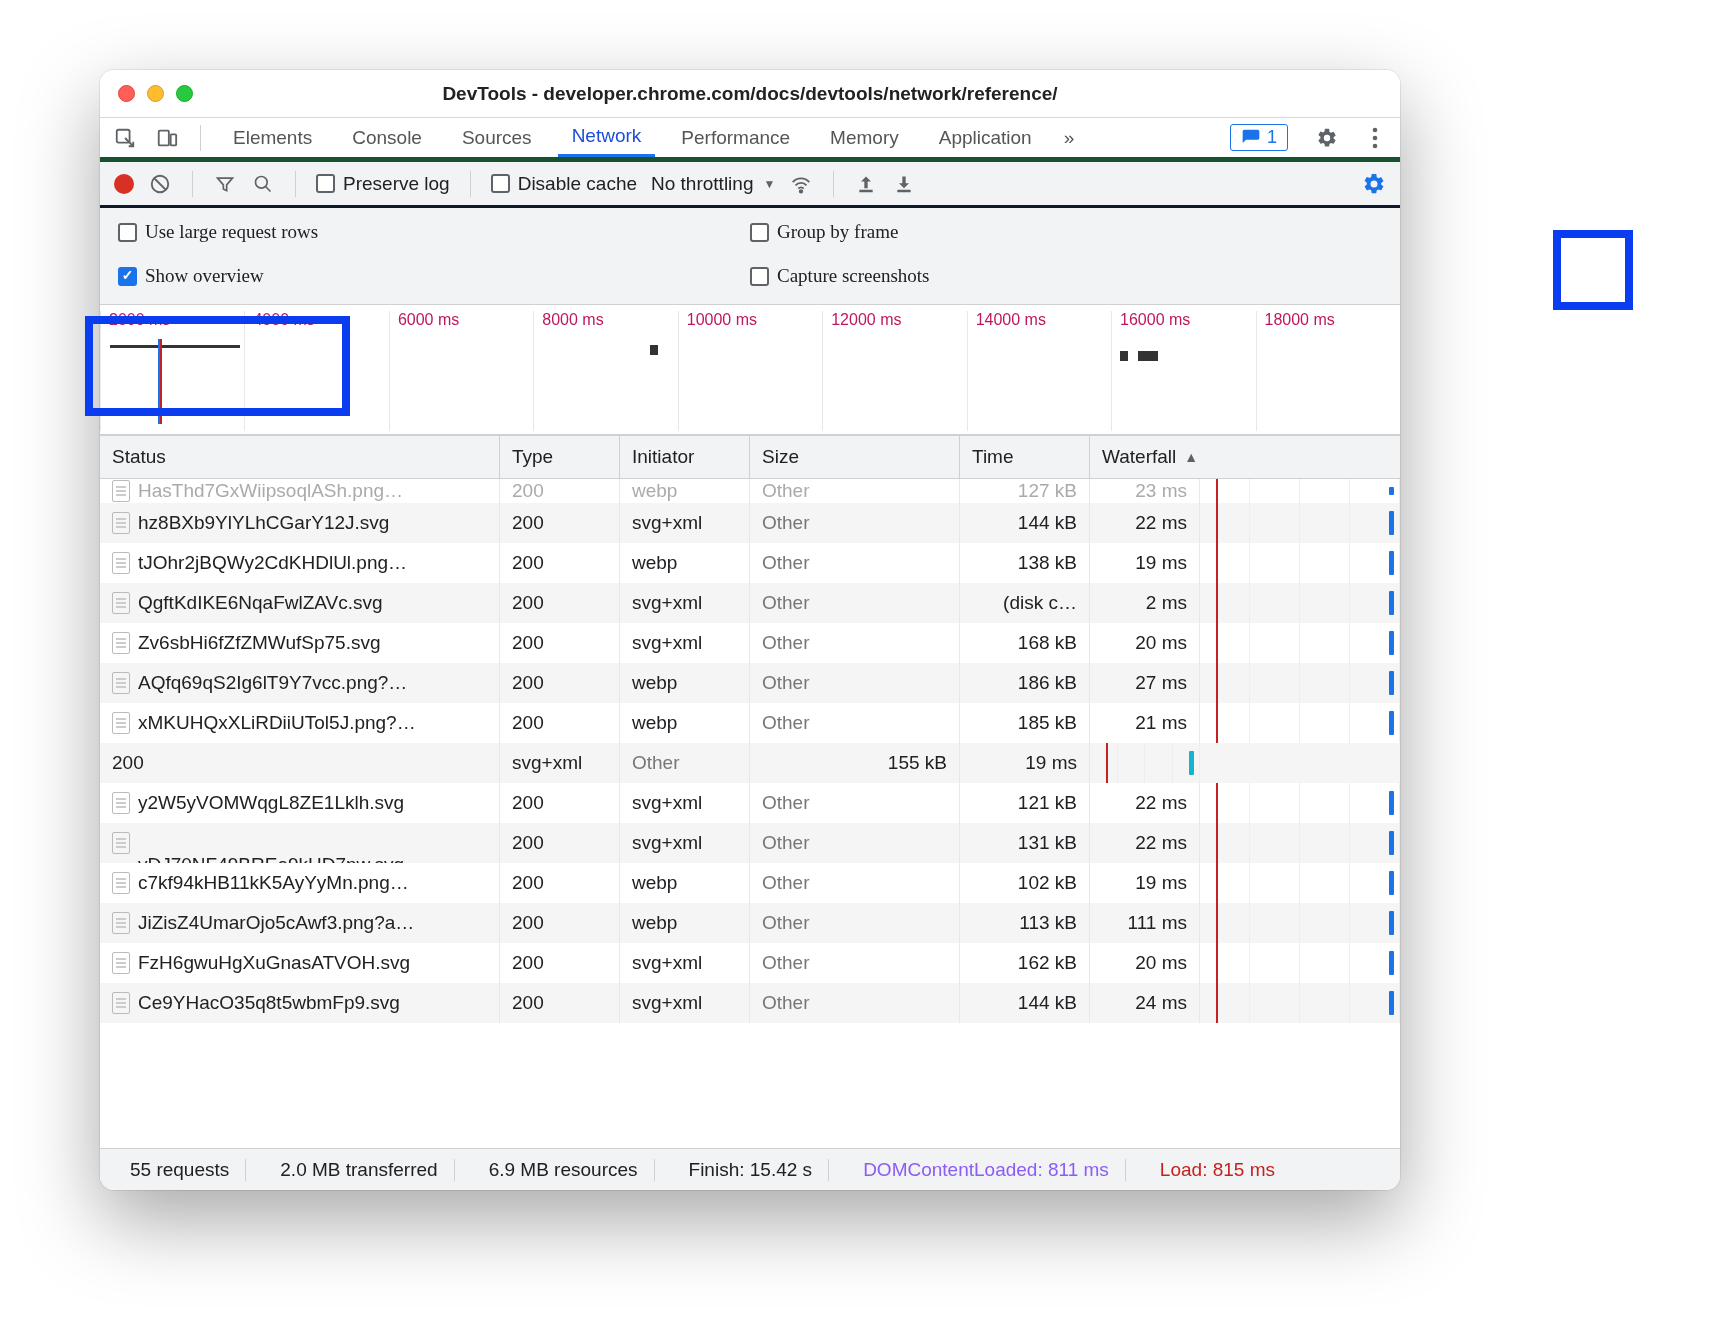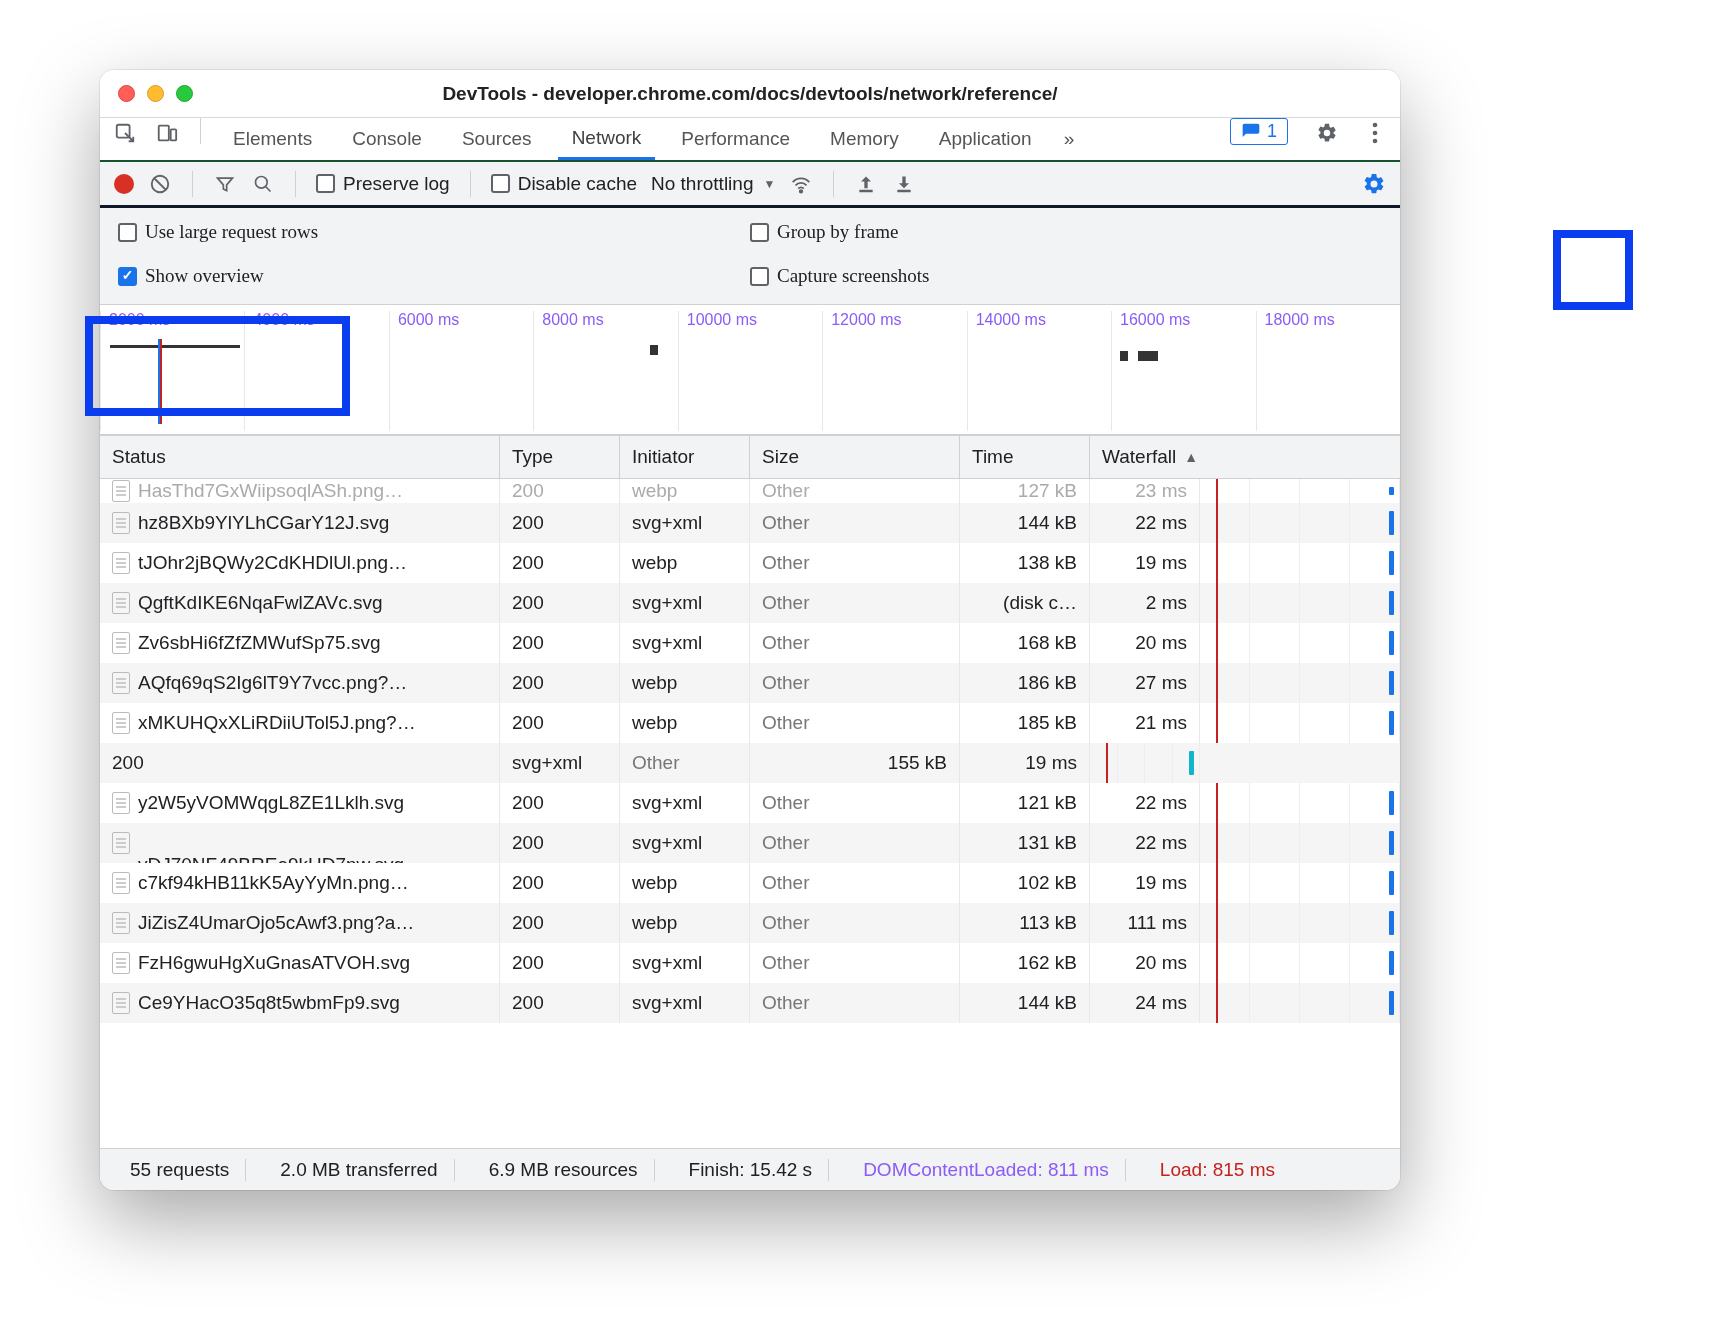--- a/index.html
+++ b/index.html
@@ -45,37 +45,37 @@
     text-align: center;
     font-size: 19px;
     font-weight: 600;
     color: #222;
     pointer-events:none;
   }
 
   
   .topbar {
     height: 44px;
-    border-bottom: 2px solid #14532d;
+    border-bottom: 5px solid #14532d;
     display: flex;
-    align-items: flex-start;
+    align-items: center;
     padding: 0 10px;
     gap: 12px;
     font-size: 19px;
     color: #555;
     background:#fff;
   }
   .topbar .sq-icon {
     width: 30px; height: 30px;
     display:flex; align-items:center; justify-content:center;
     color:#555;
   }
   .divider-v { width:1px; height:26px; background:#d0d0d0; margin:0 6px; }
   .tab { padding: 0 14px; cursor:pointer; height:100%; display:flex; align-items:center; color:#555; }
-  .tab.active { color:#404040; border-bottom:3px solid #1a73e8; font-weight:500; }
+  .tab.active { color:#1d4ed8; border-bottom:3px solid #1a73e8; font-weight:500; }
   .topbar .spacer { flex: 1; }
   .chip {
     display:flex; align-items:center; gap:6px;
     border:1px solid #1a73e8; border-radius:3px;
     padding:2px 10px; font-size:18px; color:#1a73e8;
   }
   .chip svg { width:20px; height:20px; fill:#1a73e8; }
 
   
   .nettoolbar {
@@ -114,21 +114,21 @@
   
   .ruler {
     position:relative;
     height:130px;
     border-bottom:1px solid #d0d0d0;
     background:#fff;
   }
   .ruler-row {
     position:absolute; top:6px; left:0; right:0;
     display:flex;
-    font-size:16px; color:#8b5cf6;
+    font-size:16px; color:#be185d;
   }
   .ruler-tick { flex:1; border-left:1px solid #e8e8e8; padding-left:10px; height:120px; position:relative;}
   .ruler-tick span{ position:absolute; top:0; left:8px; }
   .ruler-mark { position:absolute; top:40px; width:8px; height:10px; background:#333; }
   .vline-red { position:absolute; top:34px; bottom:10px; width:2px; background:#c5221f; left:60px;}
   .vline-blue { position:absolute; top:34px; bottom:10px; width:2px; background:#1a73e8; left:58px;}
   .hline { position:absolute; top:40px; left:10px; width:130px; height:3px; background:#333;}
 
   
   .grid {

